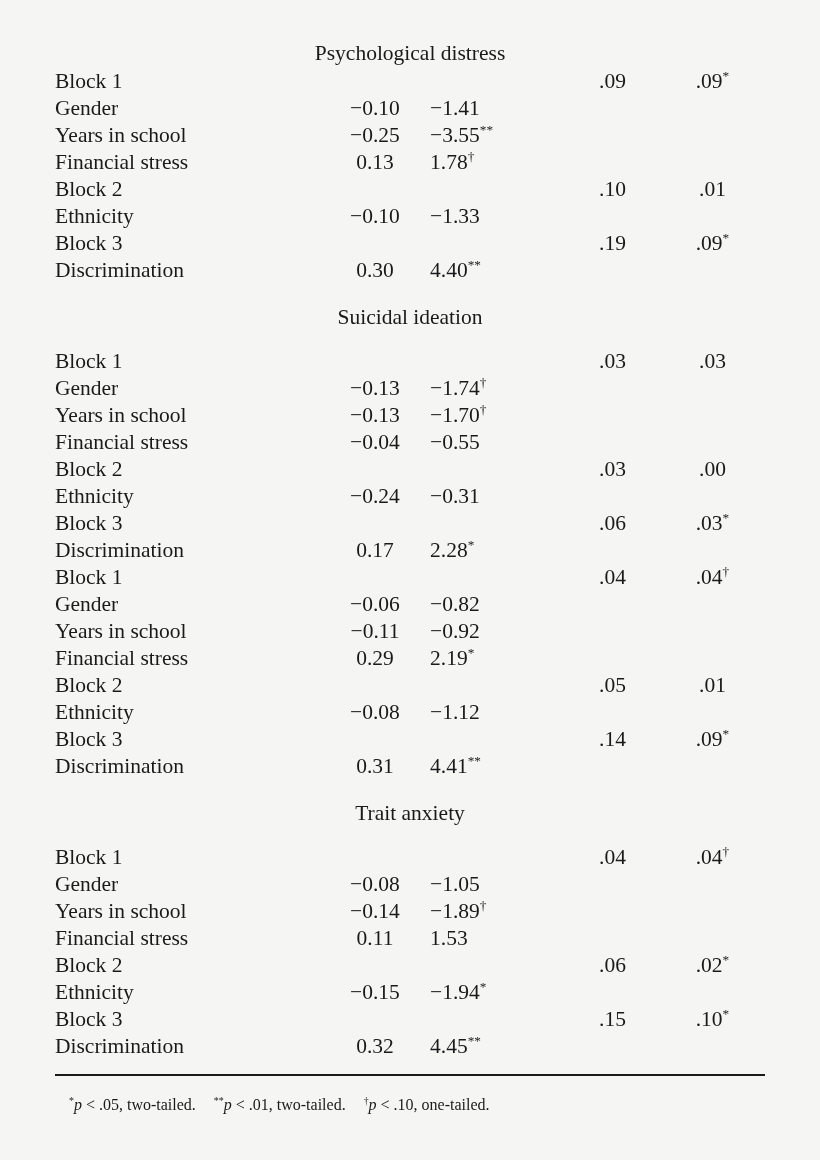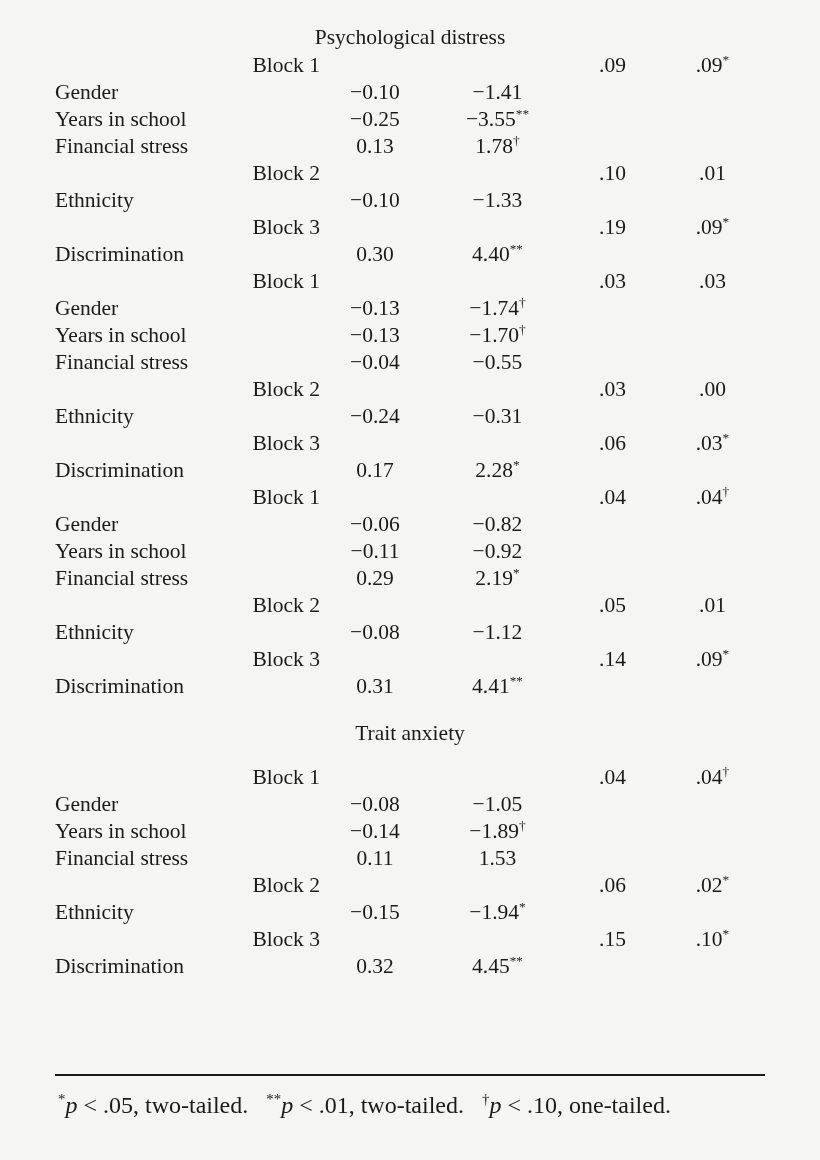--- a/index.html
+++ b/index.html
@@ -17,21 +17,21 @@
   #table-root {
     position: relative;
     width: 820px;
     height: 1160px;
     box-sizing: border-box;
     padding: 0;
   }
   .tbl {
     position: absolute;
     left: 55px;
-    top: 20px;
+    top: 36px;
     width: 710px;
     border-collapse: collapse;
     table-layout: fixed;
   }
   .tbl td {
     padding: 0;
     height: 27px;
     line-height: 27px;
     font-size: 21.5px;
     vertical-align: baseline;
@@ -47,52 +47,52 @@
     text-align: center;
     height: 30px;
     line-height: 30px;
     padding-top: 2px;
   }
   .sect-head.spaced td {
     padding-top: 18px;
     height: 46px;
   }
   .lbl-block {
-    text-align: right;
+    text-align: left;
     padding-left: 0;
   }
   .lbl-var {
     text-align: left;
     padding-left: 19px;
     margin-left: 40px;
   }
   .num-beta { text-align: center; padding-right: 8px; }
-  .num-t    { text-align: center; padding-right: 44px; }
+  .num-t    { text-align: left; padding-right: 44px; }
   .num-r2   { text-align: center; }
   .num-dr2  { text-align: center; }
 
   sup {
     font-size: 0.62em;
     vertical-align: super;
     line-height: 0;
   }
   .rule {
     position: absolute;
     left: 55px;
     top: 1074px;
     width: 710px;
     height: 2px;
     background: #1a1a1a;
   }
   .footnote {
     position: absolute;
-    left: 58px;
+    left: 69px;
     top: 1090px;
     width: 720px;
-    font-size: 24px;
+    font-size: 16px;
     line-height: 30px;
     white-space: nowrap;
   }
   .footnote .fn-item { margin-right: 18px; }
   .footnote i { font-style: italic; }
 </style>
 </head>
 <body>
 
 <div id="table-root">
@@ -157,20 +157,23 @@
           <td class="num-r2">.19</td>
           <td class="num-dr2"><span>.09</span><sup>*</sup></td>
         </tr>
         <tr>
           <td class="lbl-var">Discrimination</td>
           <td class="num-beta">0.30</td>
           <td class="num-t"><span>4.40</span><sup>**</sup></td>
           <td class="num-r2"></td>
           <td class="num-dr2"></td>
         </tr>
+        <tr class="sect-head spaced">
+          <td colspan="5">Suicidal ideation</td>
+        </tr>
         <tr>
           <td class="lbl-block">Block 1</td>
           <td class="num-beta"></td>
           <td class="num-t"></td>
           <td class="num-r2">.03</td>
           <td class="num-dr2">.03</td>
         </tr>
         <tr>
           <td class="lbl-var">Gender</td>
           <td class="num-beta">−0.13</td>

